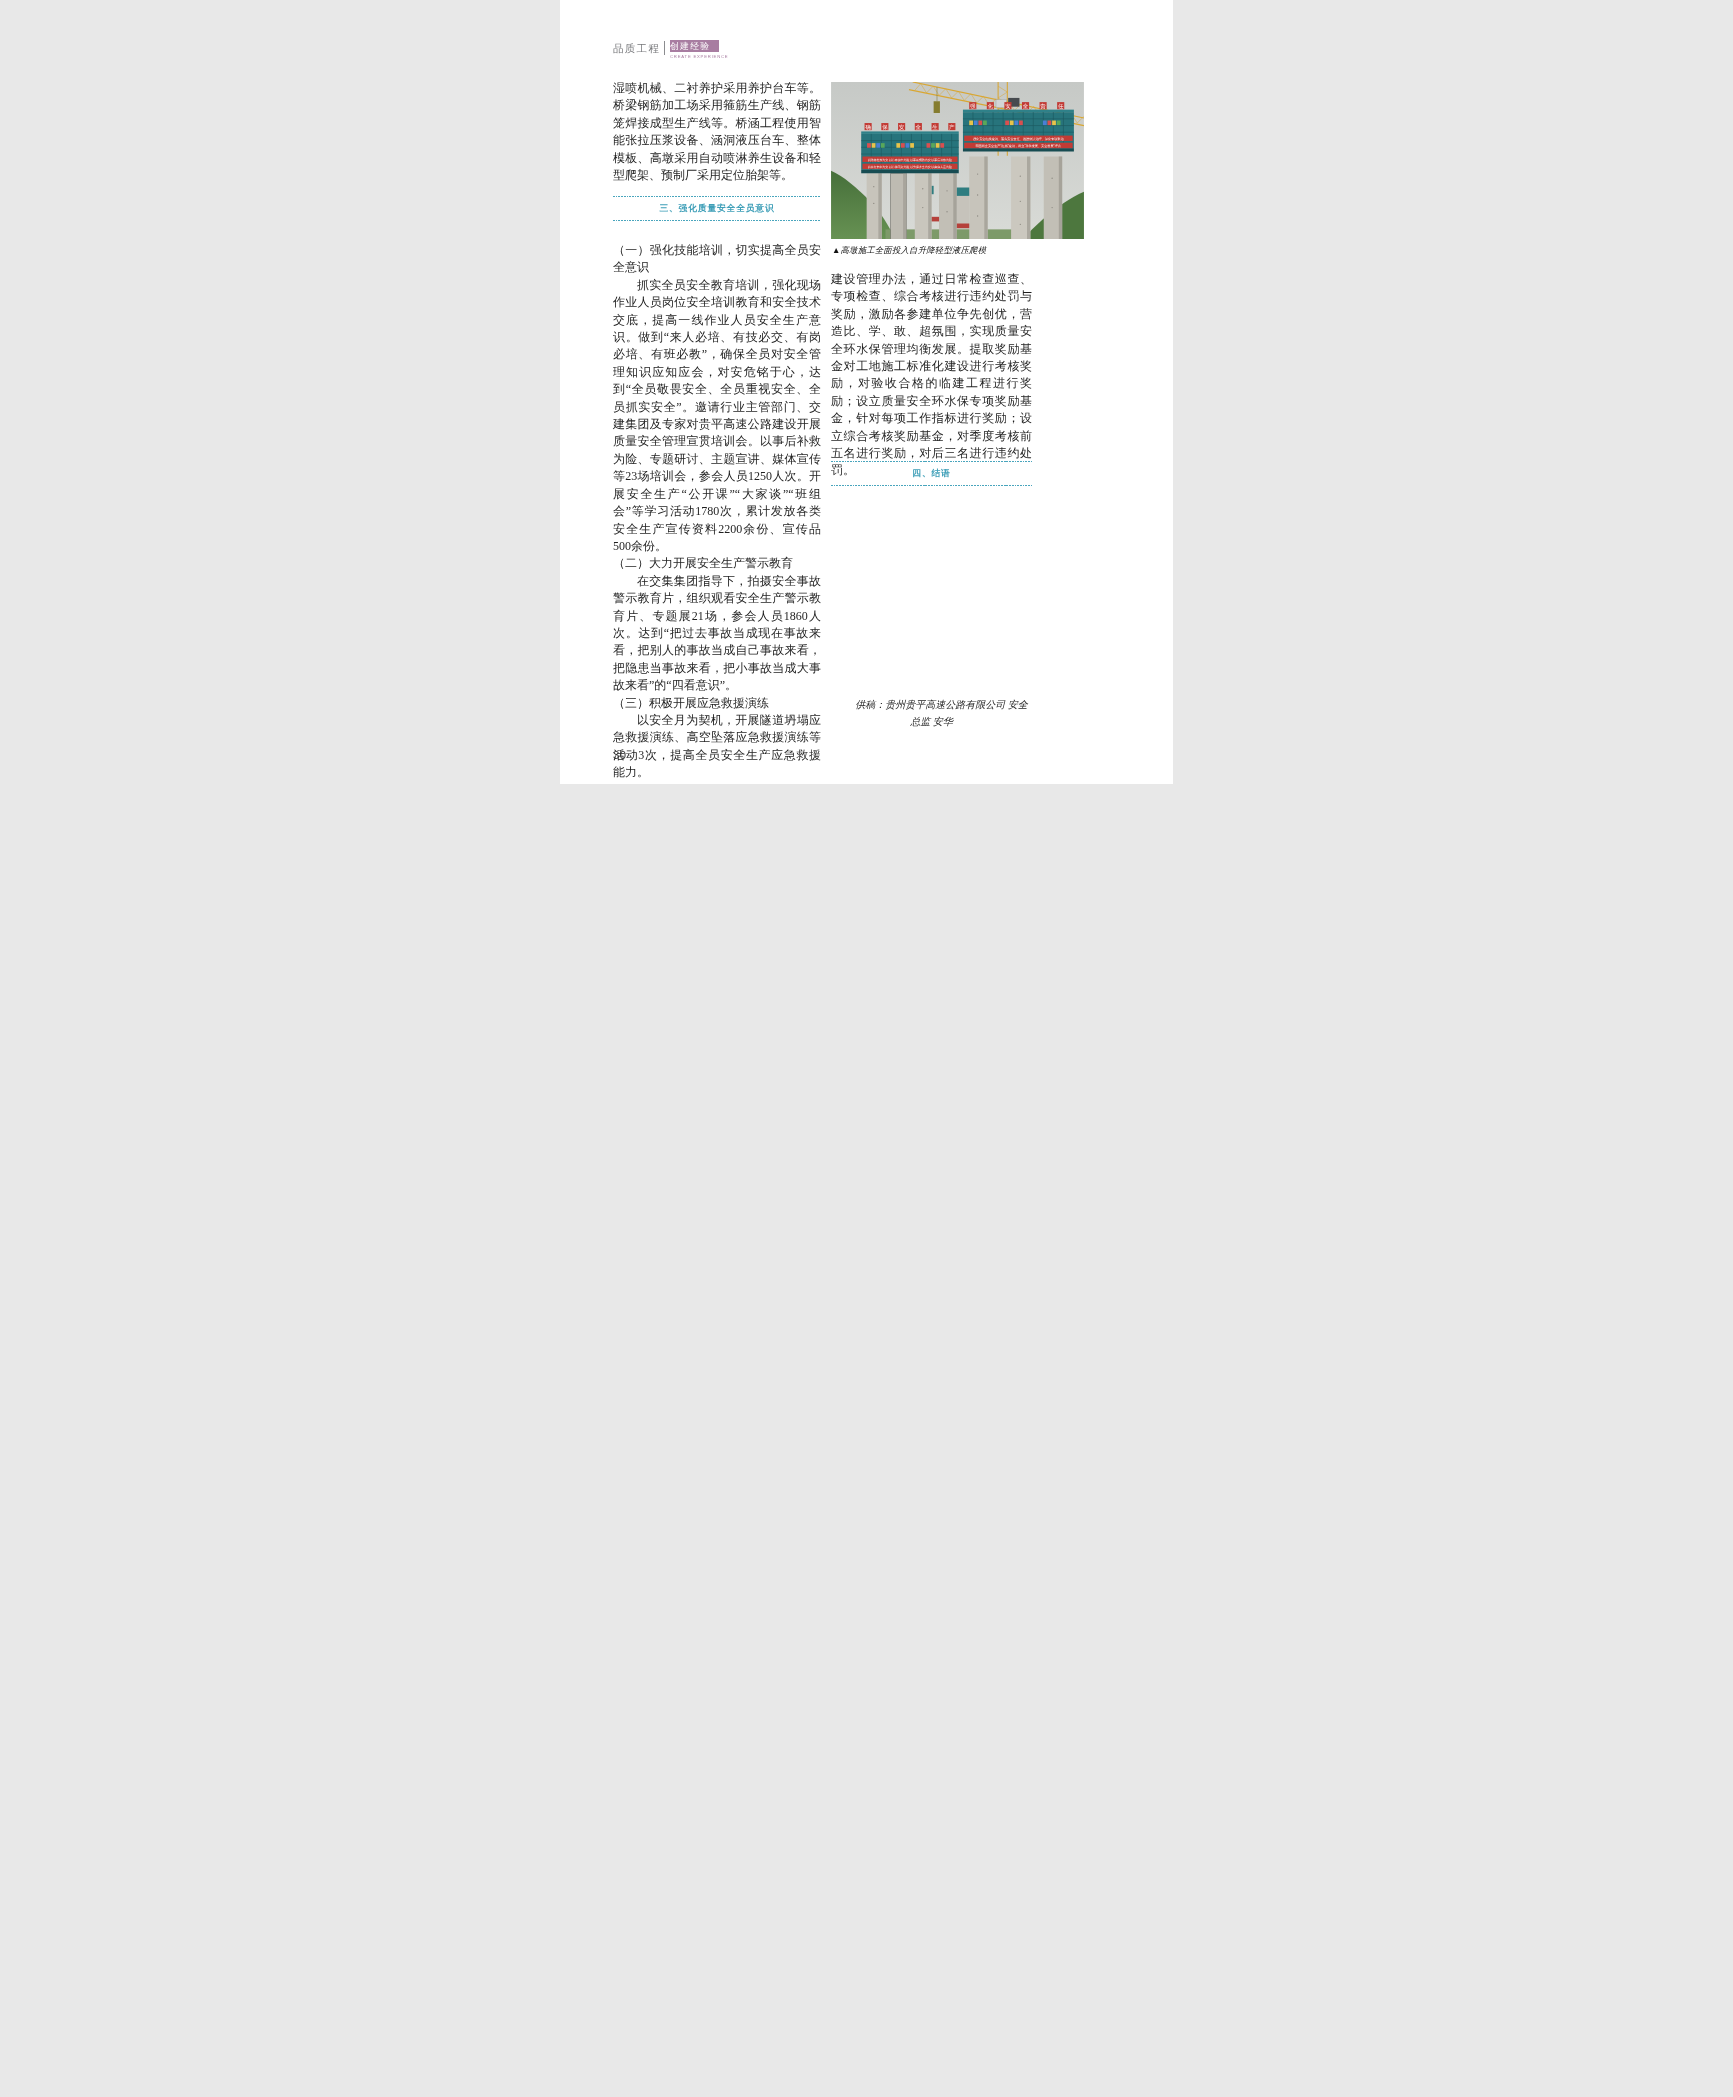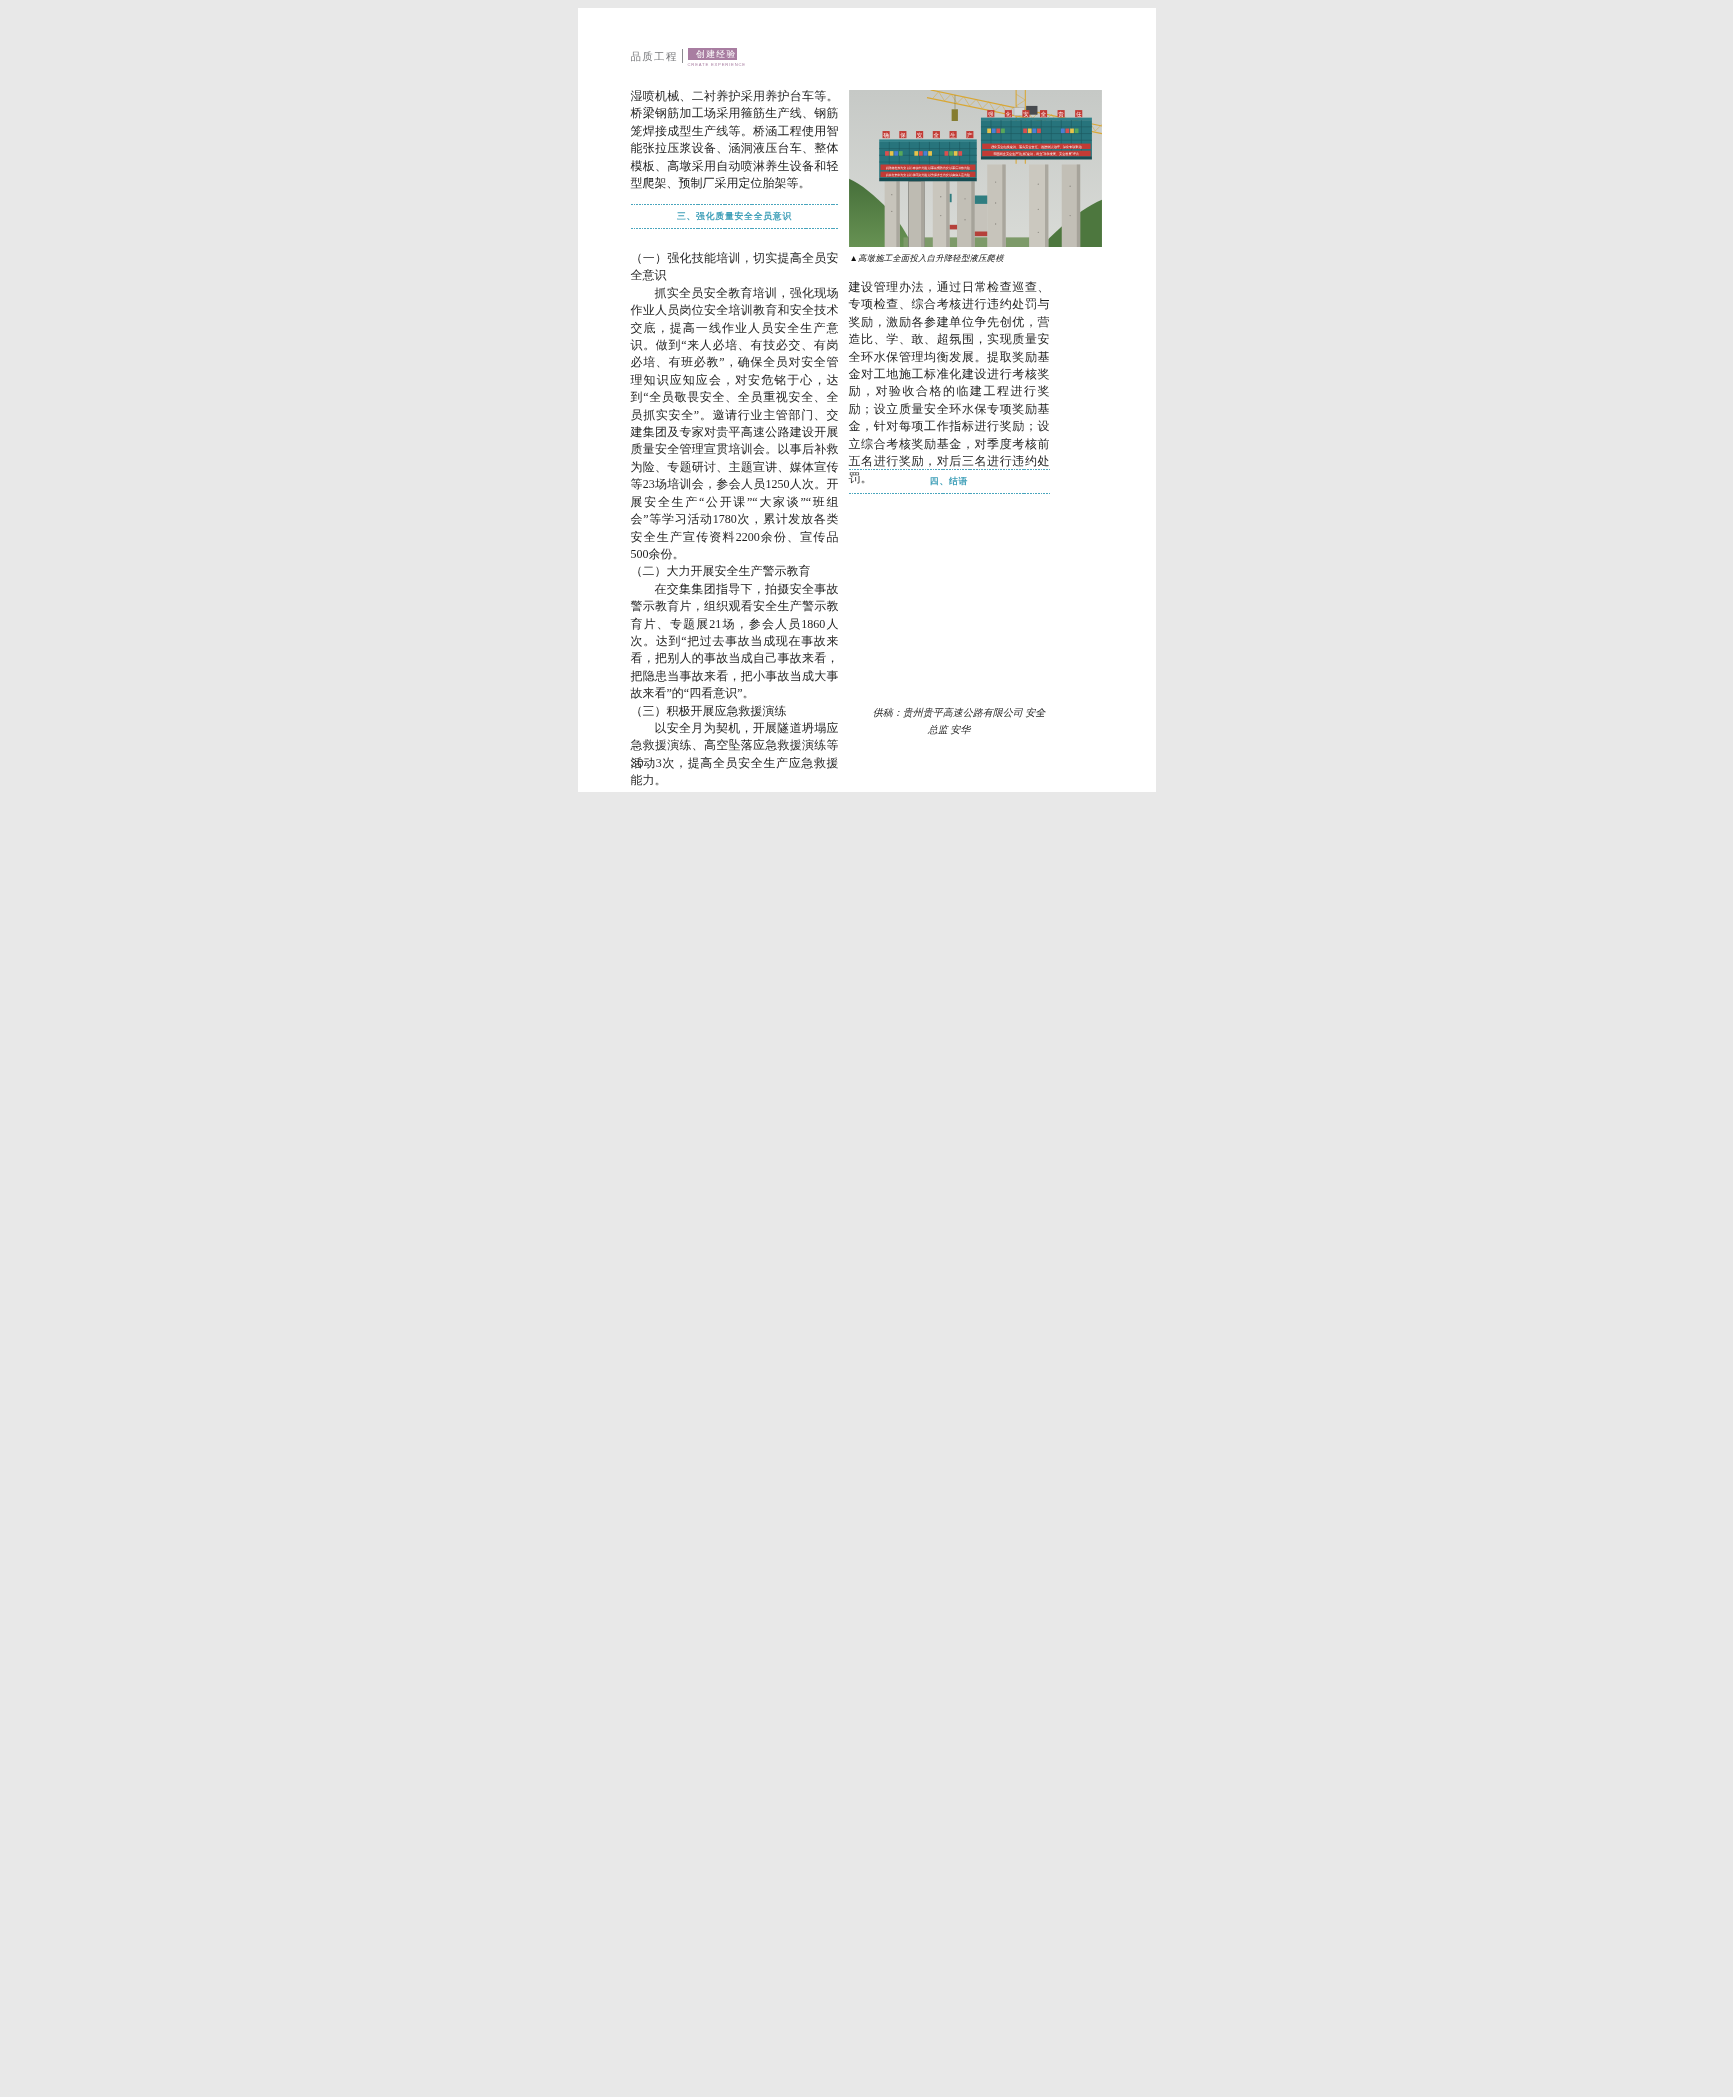--- a/index.html
+++ b/index.html
@@ -1,31 +1,31 @@
 <!DOCTYPE html>
 <html style="font-size:6.7px"><head>
 <meta charset="utf-8">
 <style>
   html,body{margin:0;padding:0;background:#e8e8e8;}
   .page{
-    position:relative; width:578px; height:784px; margin:8px auto;
+    position:relative; width:578px; height:784px; margin:0 auto;
     background:#ffffff; overflow:hidden;
-    font-family:"Liberation Serif","DejaVu Serif",serif; color:#1f1f1f;
+    font-family:"Liberation Serif","DejaVu Serif",serif; color:#1f1f1f;padding-left:35px;
   }
   
   .hdr{position:absolute; left:53px; top:40px; height:19.3px;}
   .hdr-cat{
     position:absolute; left:0; top:1.7px;
     font-family:"Liberation Sans",sans-serif; font-size:10.5px; letter-spacing:1.3px;
     color:#77787b; white-space:nowrap;
   }
   .hdr-bar{position:absolute; left:51px; top:0.8px; width:1.3px; height:14px; background:#8b8c8f;}
   .hdr-box{
     position:absolute; left:57px; top:0; width:49px; height:12px;
-    background:#a87da1; color:#ffffff; text-align:right;
+    background:#a87da1; color:#ffffff; text-align:left;
     font-family:"Liberation Sans",sans-serif; font-size:8.8px; line-height:12px; letter-spacing:1.3px;
   }
   .hdr-en{
     position:absolute; left:57px; top:14px;
     font-family:"Liberation Sans",sans-serif; font-size:4.2px; letter-spacing:0.8px; color:#a87da1;
     white-space:nowrap;
   }
   
   .tblock{position:absolute; font-size:12px; line-height:17.4px; text-align:justify;}
   .tblock p{margin:0; padding:0; text-align:justify;}

